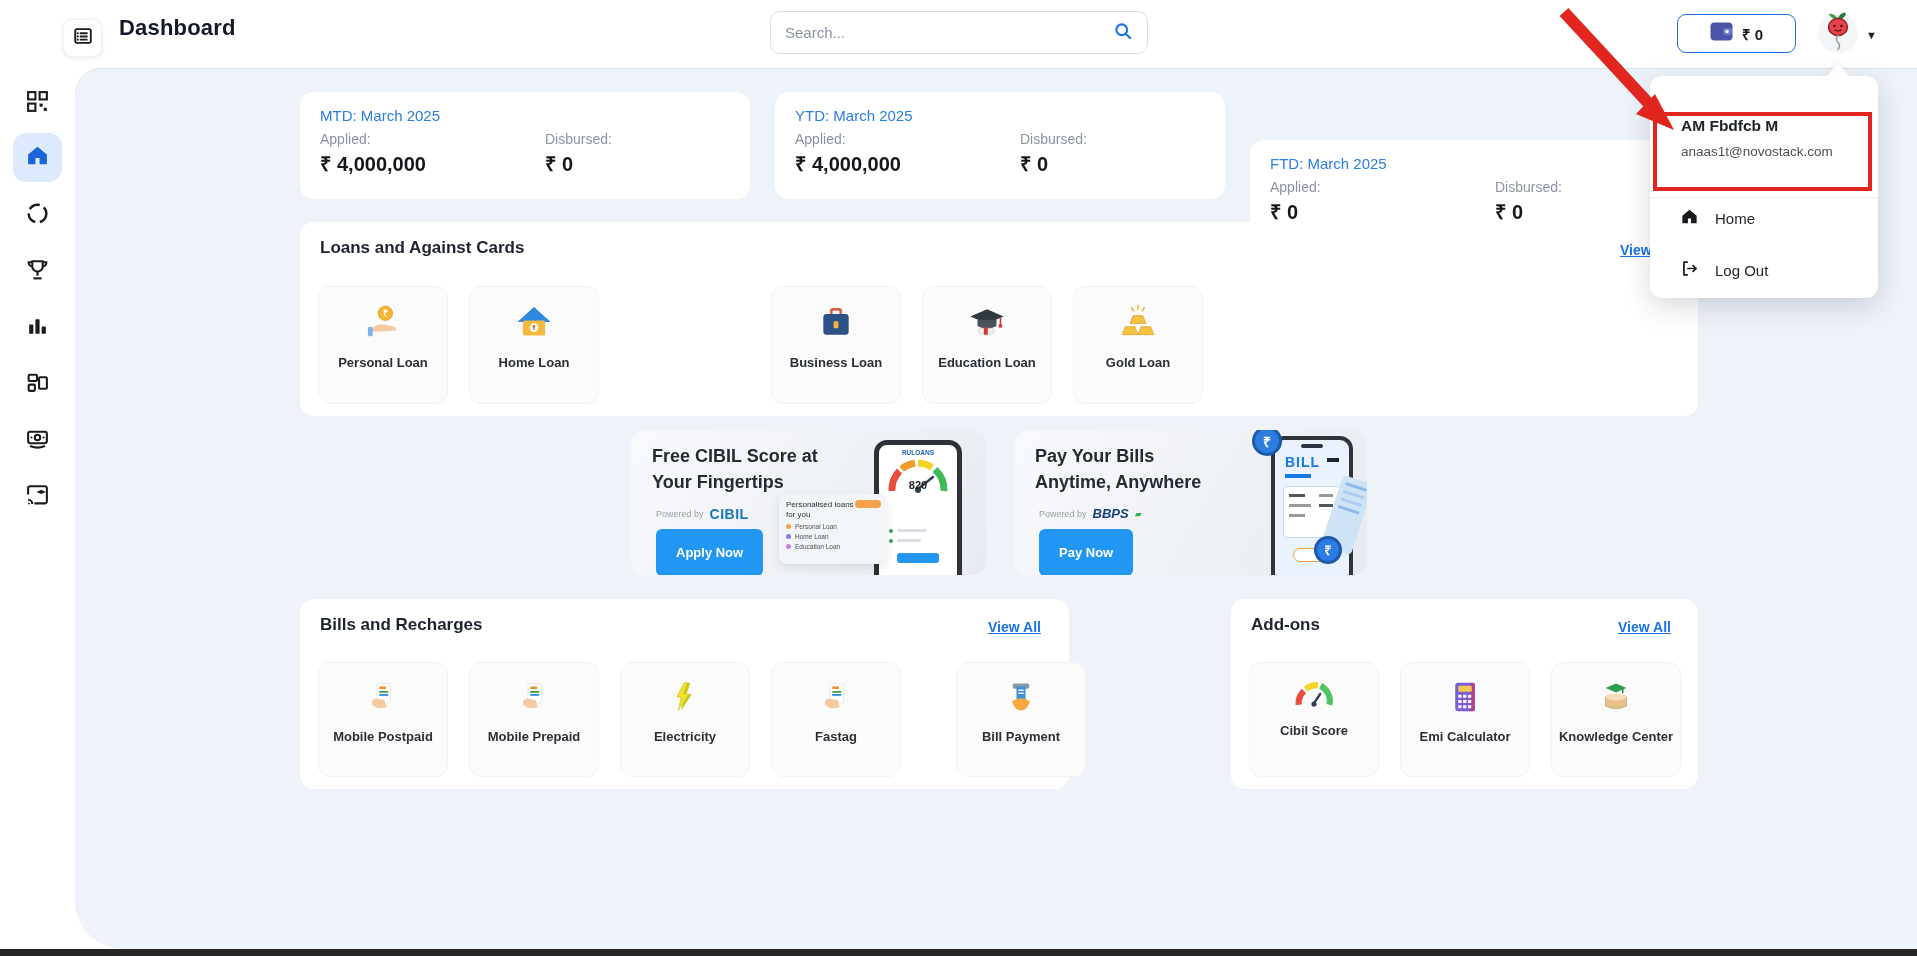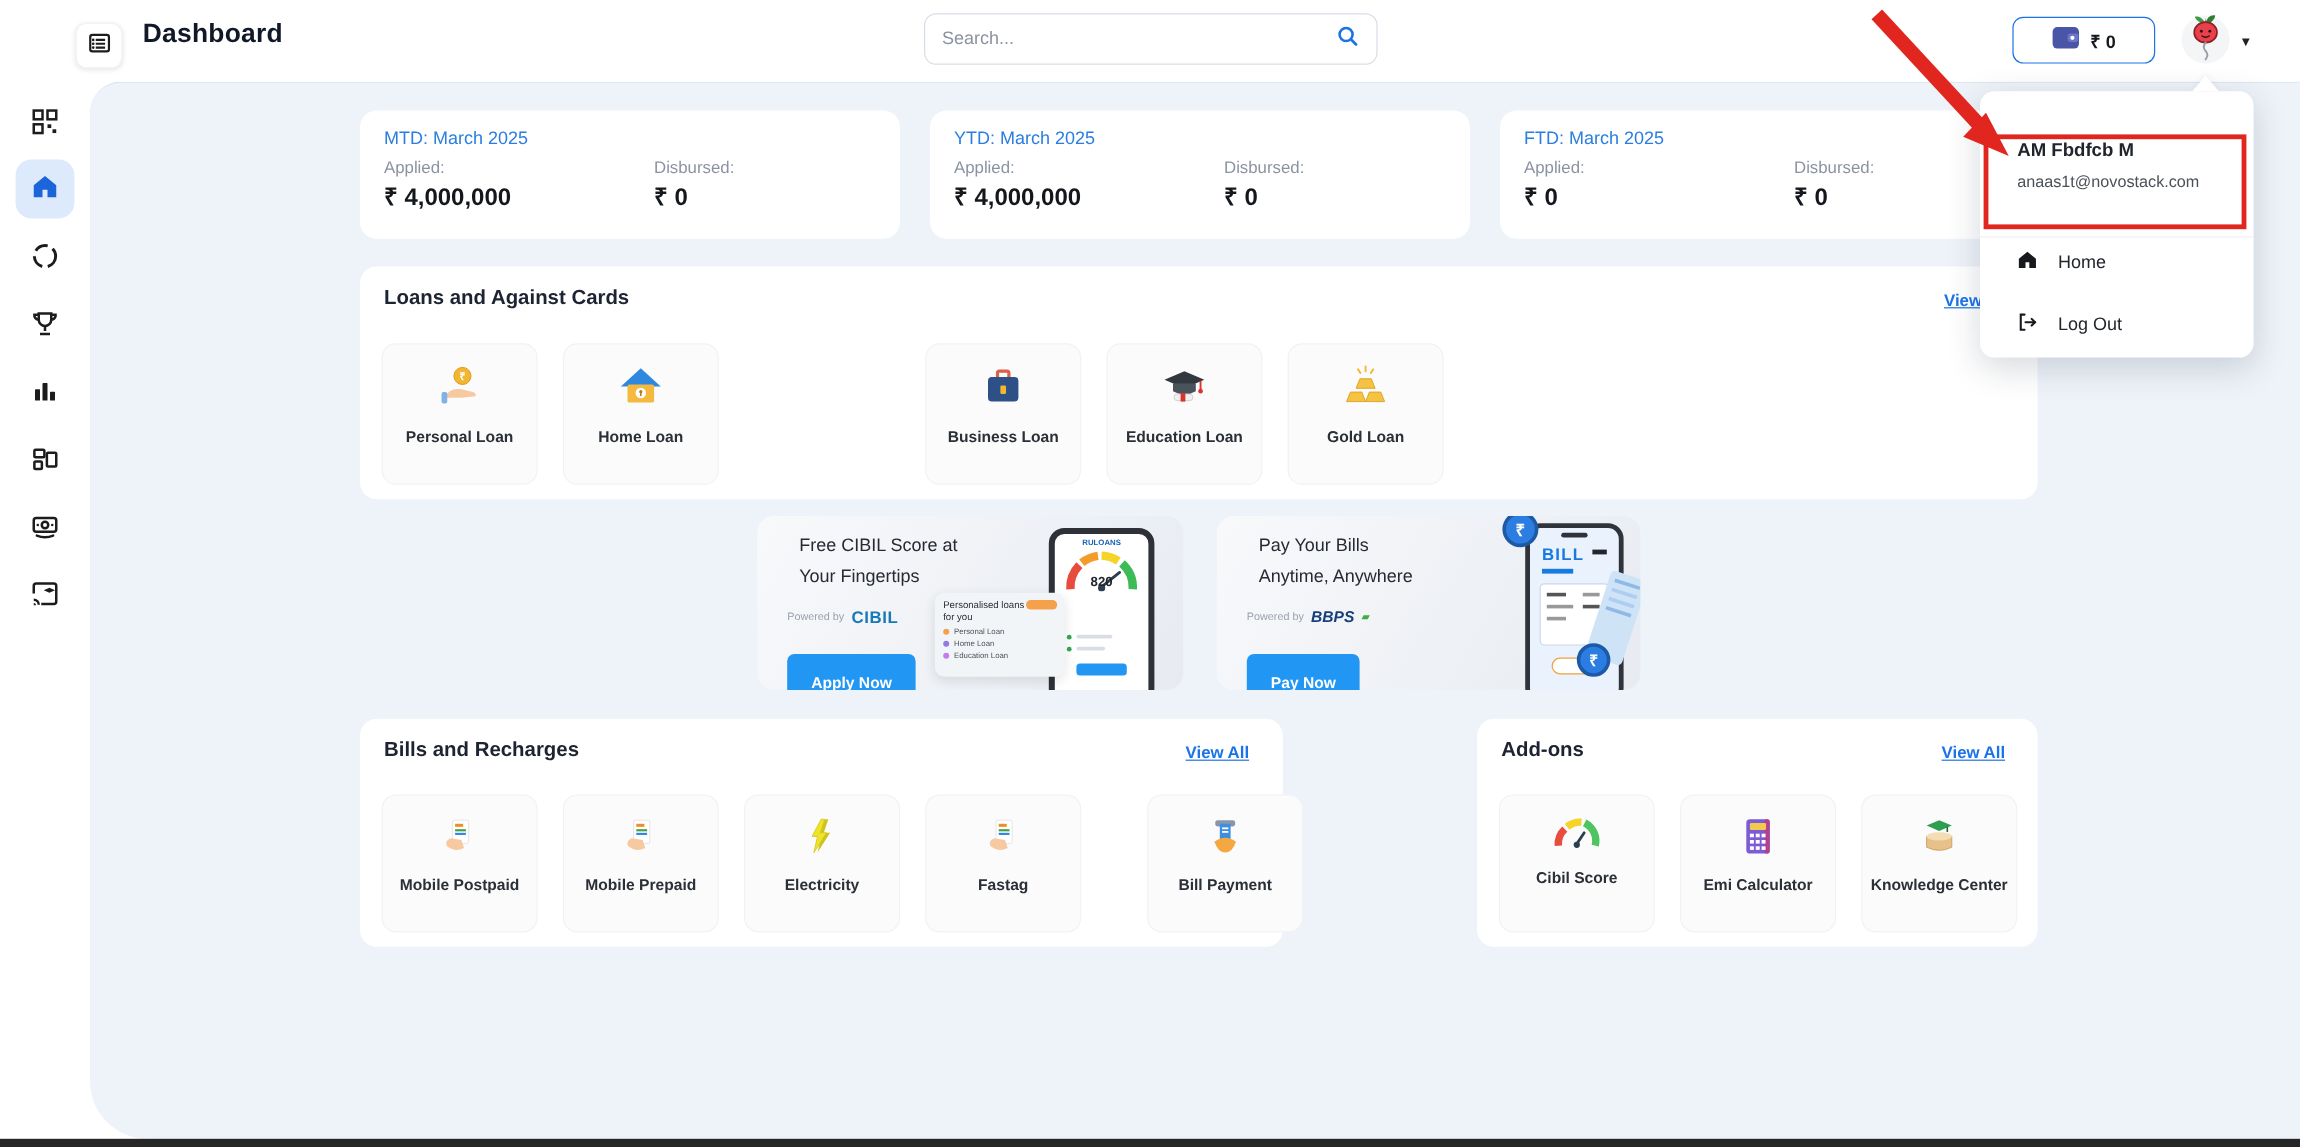--- a/index.html
+++ b/index.html
@@ -49,24 +49,24 @@
   .view-all { position:absolute; top:20px; font-size:14px; font-weight:700; color:#1a73e8; text-decoration:underline; cursor:pointer; }
 
   .tile { position:absolute; width:130px; height:118px; background:#fbfbfc; border:1px solid #f1f2f4; border-radius:12px;
     display:flex; flex-direction:column; align-items:center; justify-content:flex-start; padding-top:16px; cursor:pointer; z-index:3; }
   .tile-sm { height:115px; }
   .tile-label { margin-top:10px; font-size:13px; font-weight:700; color:#2b2f36; text-align:center; line-height:1.3; padding:0 6px; }
 
   
   .banner { top:430px; height:145px; border-radius:14px; overflow:hidden; z-index:2;
     background:linear-gradient(120deg,#f8f9fb 0%,#eceff4 70%,#e7ebf1 100%); }
-  .banner-title { position:absolute; left:35px; font-size:15px; font-weight:400; color:#262a33; }
+  .banner-title { position:absolute; left:21px; font-size:18px; font-weight:700; color:#262a33; }
   .powered-row { position:absolute; left:25px; top:76px; display:flex; align-items:center; gap:6px; }
   .powered-by { font-size:9px; color:#9aa1ad; }
-  .cta-btn { position:absolute; left:25px; top:115px; height:47px; background:#2196f3; color:#fff; border:0; border-radius:6px;
+  .cta-btn { position:absolute; left:25px; top:99px; height:47px; background:#2196f3; color:#fff; border:0; border-radius:6px;
     font-size:13px; font-weight:700; font-family:"Liberation Sans",sans-serif; padding:0 20px; cursor:pointer; }
   .cibil-brand { font-size:14px; font-weight:800; color:#1879b8; letter-spacing:.5px; }
   .bbps-brand { font-size:13px; font-weight:800; font-style:italic; color:#173f7a; }
   .bbps-accent { color:#3fae49; font-size:9px; }
 
   .phone1 { position:absolute; left:243px; top:10px; width:88px; height:150px; background:#fff; border:5px solid #2e3137;
     border-radius:13px; overflow:hidden; }
   .phone1-brand { text-align:center; font-size:6.5px; font-weight:800; color:#1b63b5; margin-top:4px; }
   .score-val { position:absolute; left:0; right:0; top:34px; text-align:center; font-size:11px; font-weight:800; color:#22262c; }
   .mini-line { position:absolute; height:3px; background:#d9dee5; border-radius:2px; }
@@ -281,21 +281,21 @@
         <div class="stat-lbl">Applied:</div>
         <div class="stat-val">₹ 4,000,000</div>
       </div>
       <div class="stat-col" style="left:225px;">
         <div class="stat-lbl">Disbursed:</div>
         <div class="stat-val">₹ 0</div>
       </div>
     </div>
   </div>
 
-  <div class="abs stat-card" style="left:1250px;">
+  <div class="abs stat-card" style="left:1250px;margin-top:48px;">
     <div class="stat-period">FTD: March 2025</div>
     <div class="stat-cols">
       <div class="stat-col" style="left:0;">
         <div class="stat-lbl">Applied:</div>
         <div class="stat-val">₹ 0</div>
       </div>
       <div class="stat-col" style="left:225px;">
         <div class="stat-lbl">Disbursed:</div>
         <div class="stat-val">₹ 0</div>
       </div>

